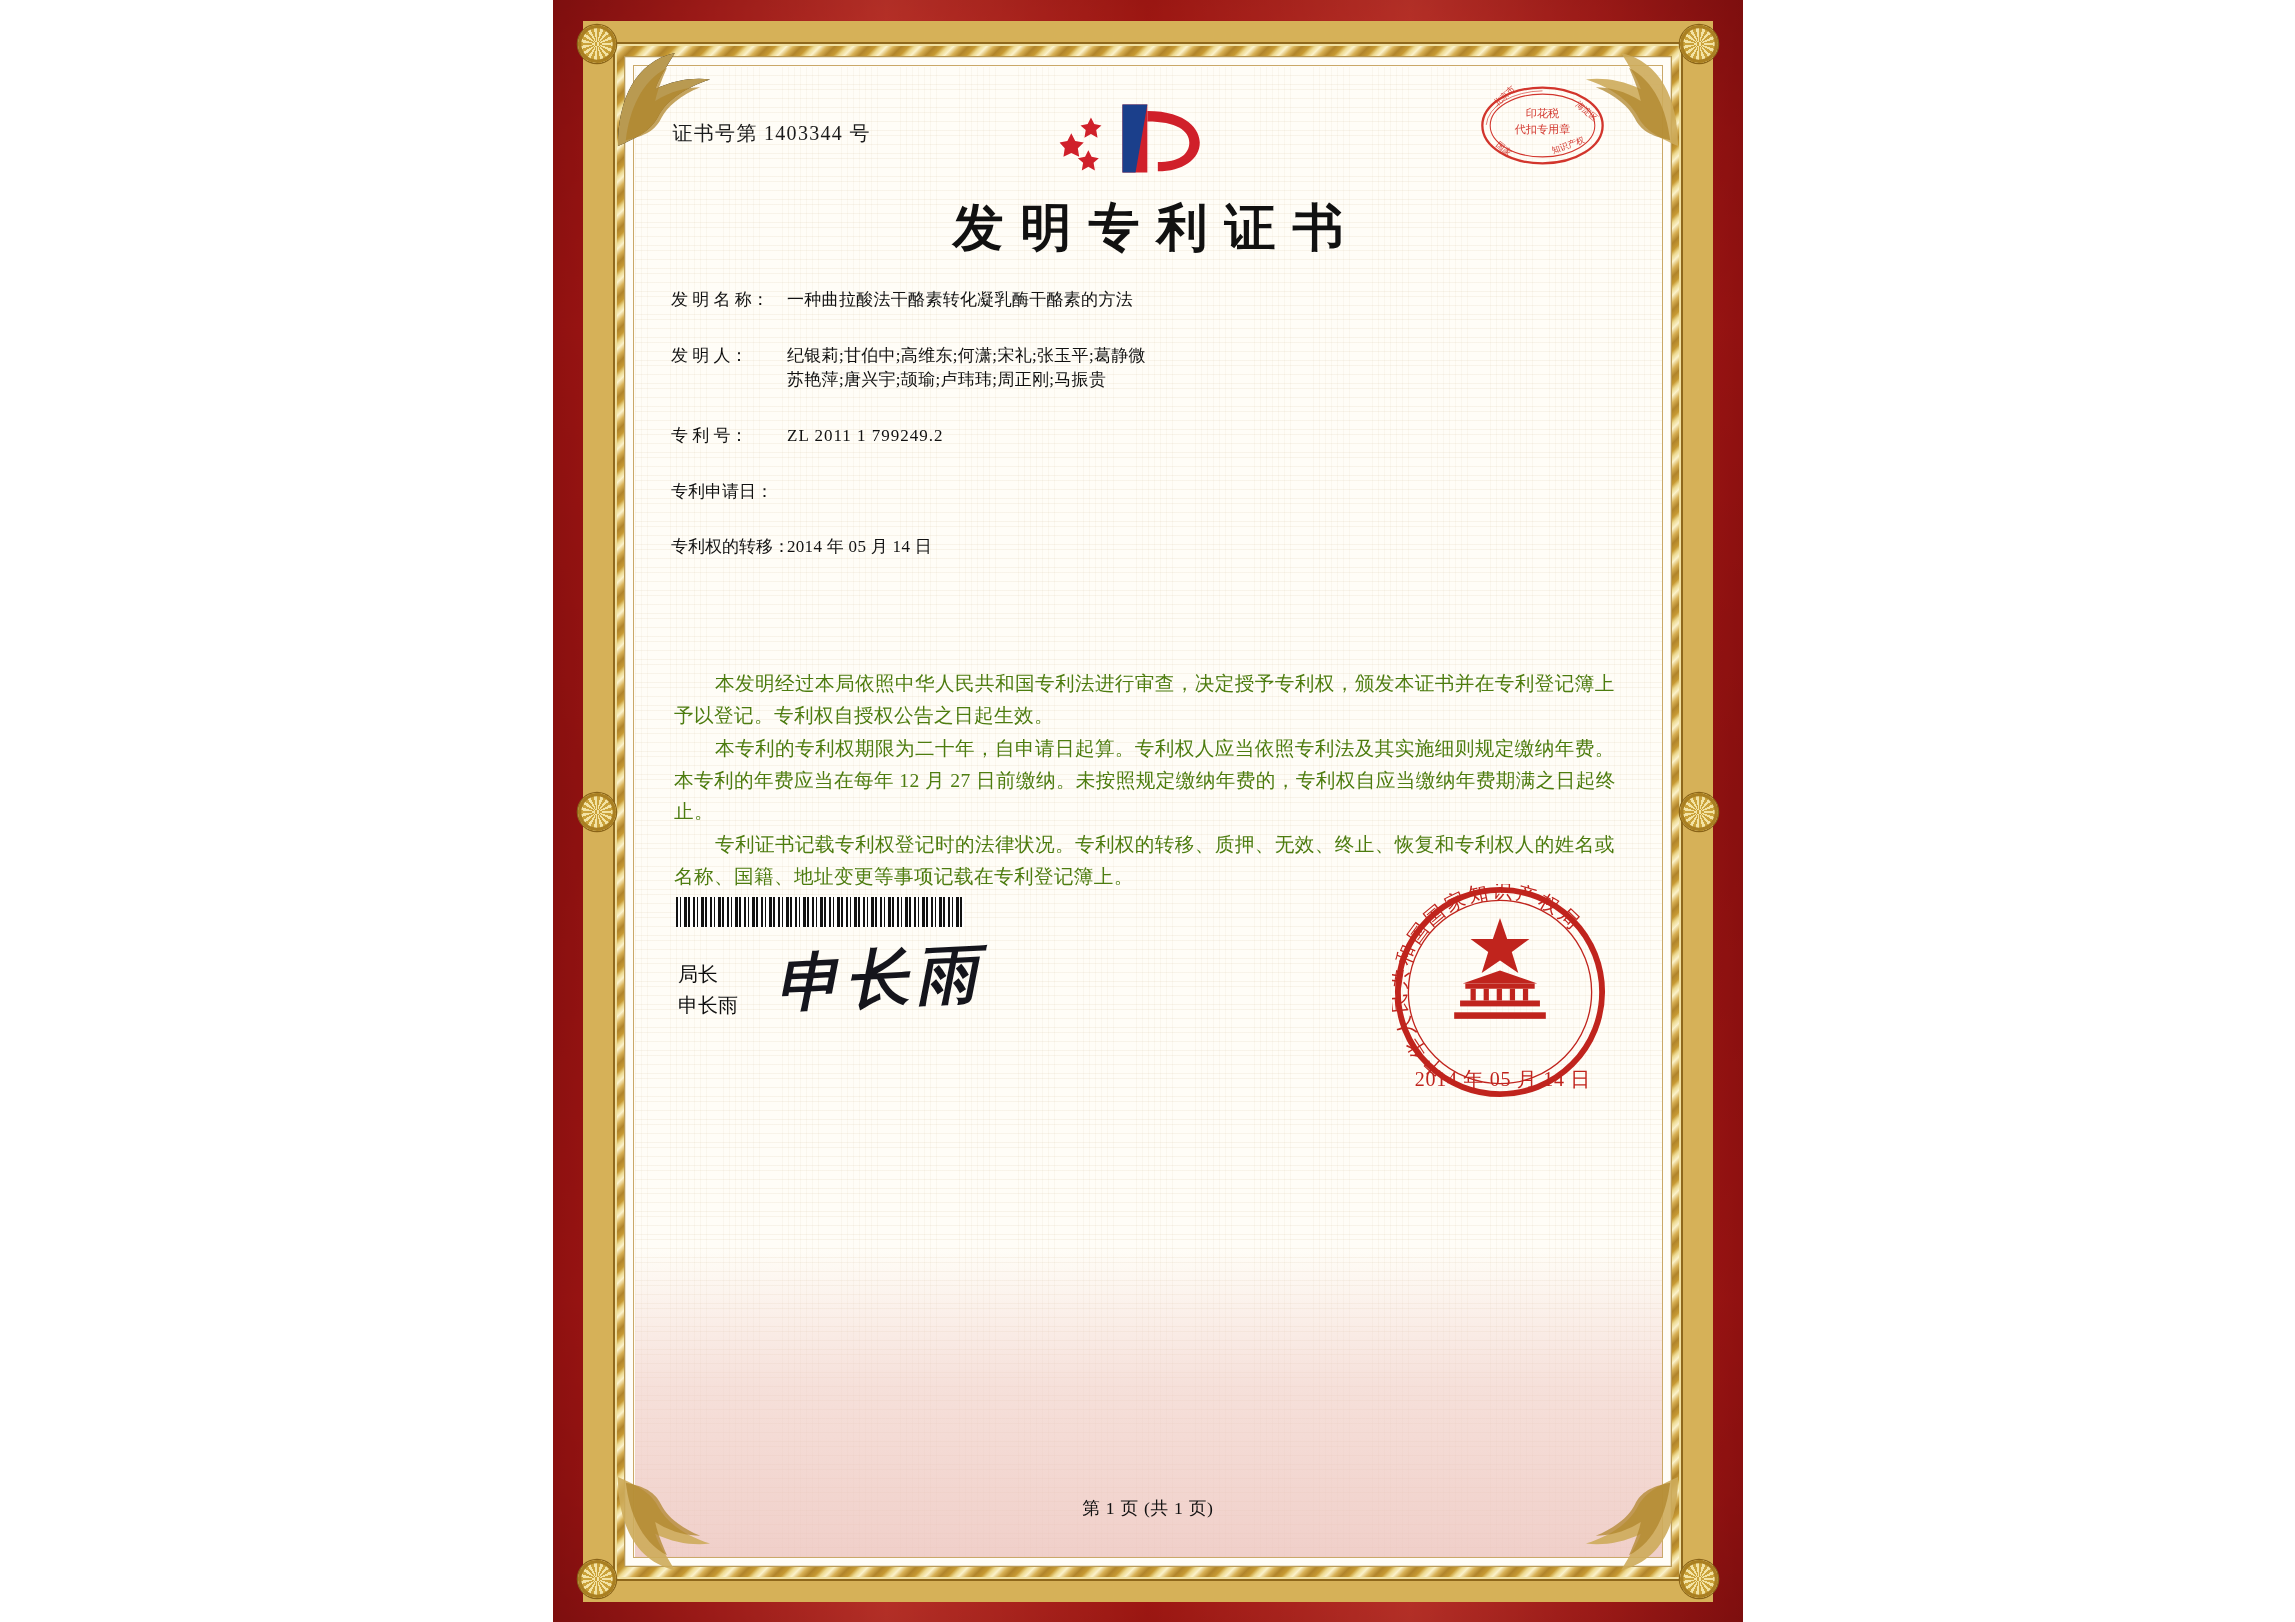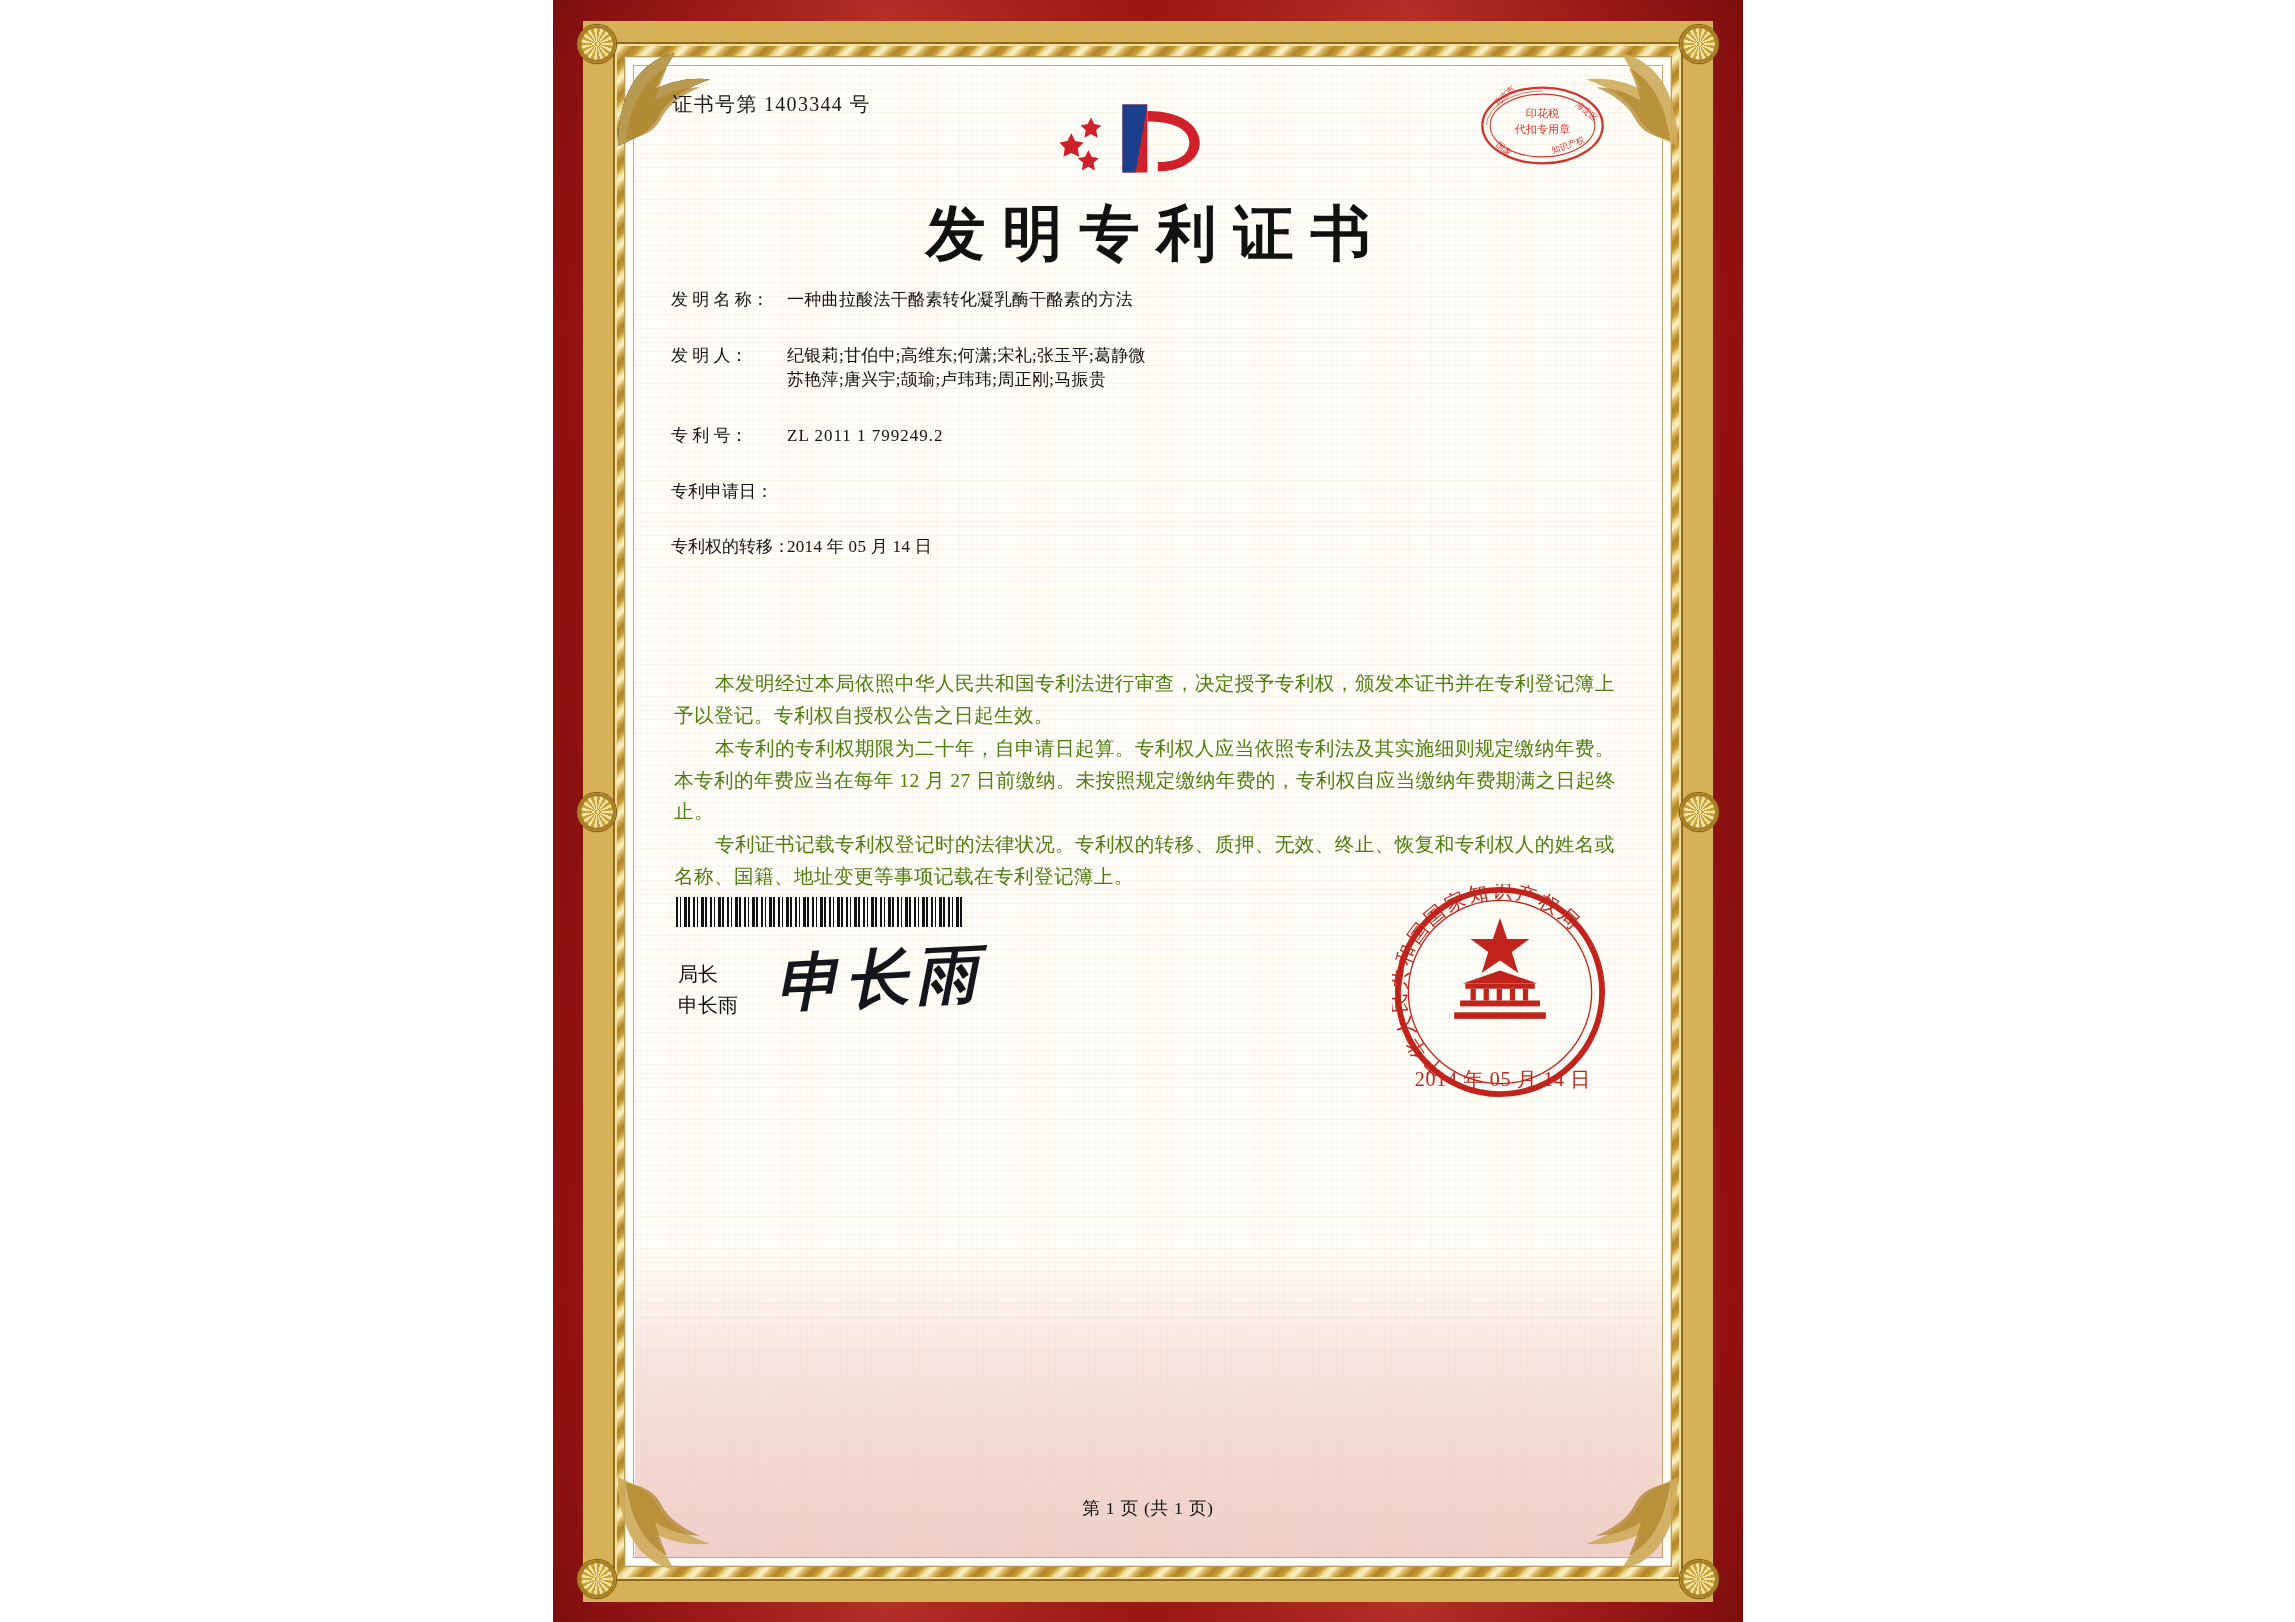--- a/index.html
+++ b/index.html
@@ -132,21 +132,21 @@
 
   
   .content {
     position: absolute;
     left: 92px; top: 79px; right: 92px; bottom: 79px;
   }
 
   .cert-no {
     position: absolute;
     left: 27.5px;
-    top: 12px;
+    top: 41px;
     font-size: 20px;
     letter-spacing: 1.3px;
     color: #1a1a1a;
     white-space: nowrap;
   }
 
   
   .logo {
     position: absolute;
     left: 50%;
@@ -155,21 +155,21 @@
     width: 177px;
     height: 79px;
   }
   .logo svg { width: 100%; height: 100%; display: block; }
 
   .doc-title {
     position: absolute;
     left: 0; right: 0;
     top: 115px;
     text-align: center;
-    font-size: 60px;
+    font-size: 51px;
     font-weight: bold;
     letter-spacing: 17px;
     text-indent: 17px;
     color: #111;
     font-family: "DejaVu Serif", "Liberation Serif", serif;
   }
 
   
   .fields {
     position: absolute;

